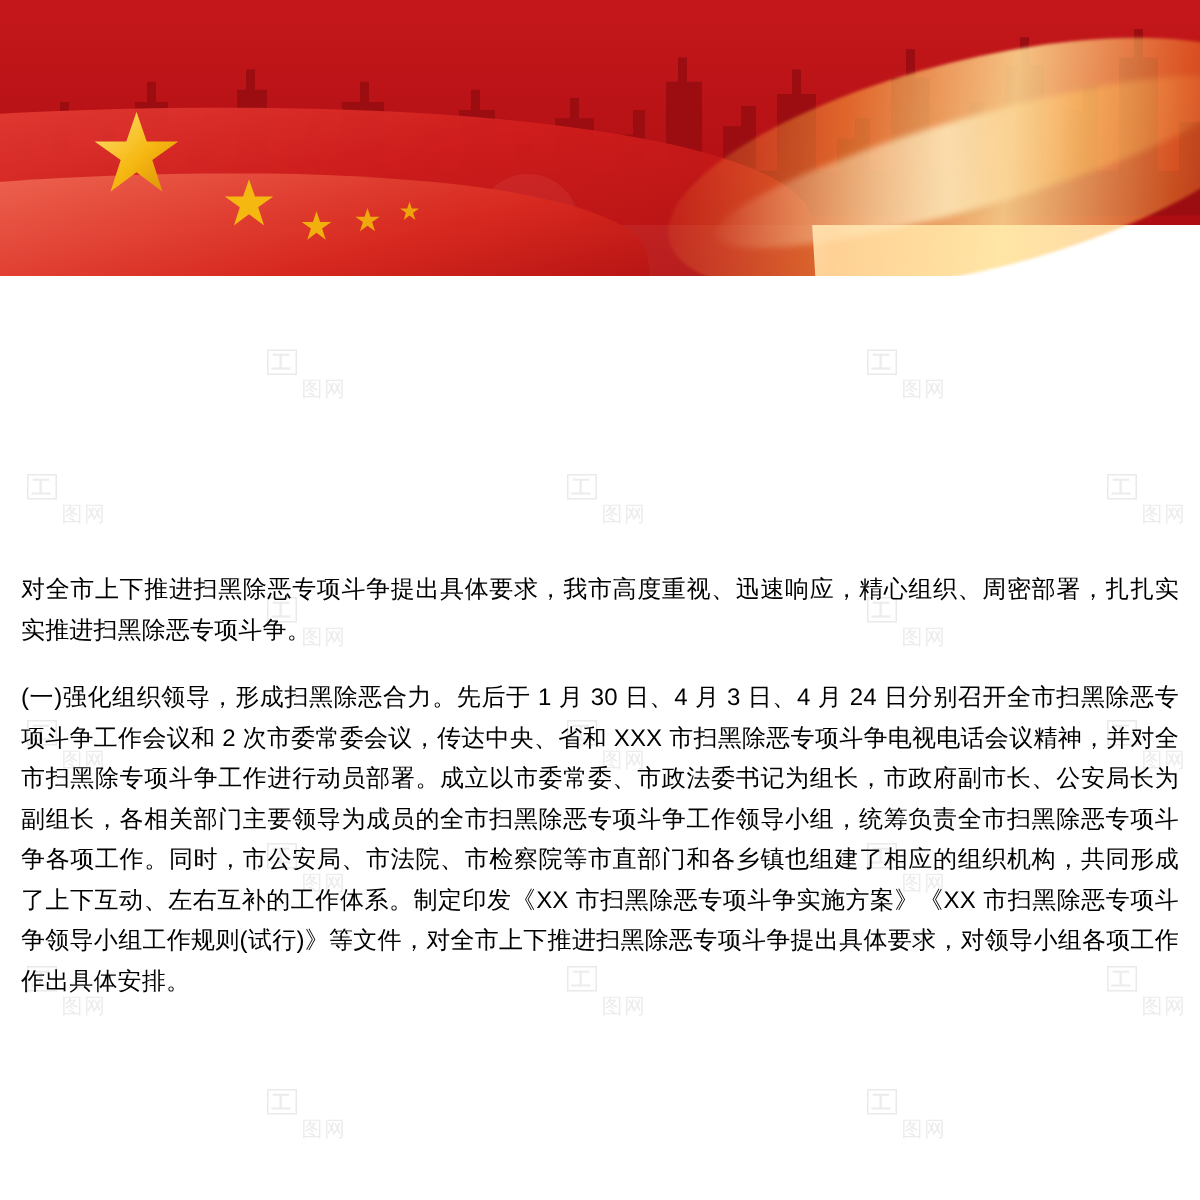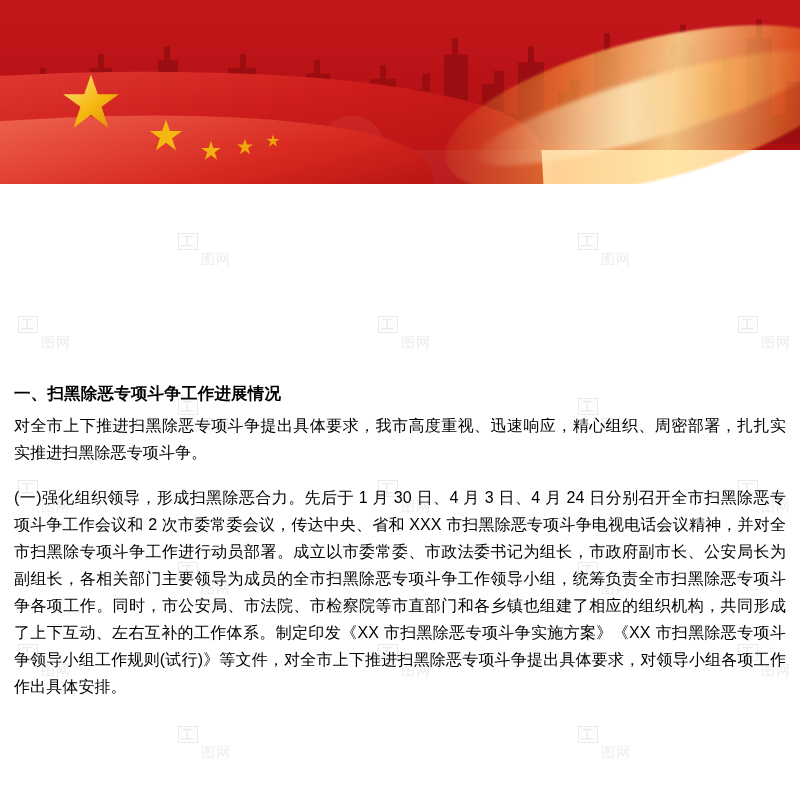--- a/index.html
+++ b/index.html
@@ -306,18 +306,17 @@
         <span class="wm-box">工</span>
         <span class="wm-txt">图网</span>
       </div>
       <div class="wm" style="left: 738px; top: 788px;">
         <span class="wm-box">工</span>
         <span class="wm-txt">图网</span>
       </div>
     </div>
 
   <div class="doc">
-    <h2>一、扫黑除恶专项斗争工作进展情况</h2>
     <p>对全市上下推进扫黑除恶专项斗争提出具体要求，我市高度重视、迅速响应，精心组织、周密部署，扎扎实实推进扫黑除恶专项斗争。</p>
     <p>(一)强化组织领导，形成扫黑除恶合力。先后于 1 月 30 日、4 月 3 日、4 月 24 日分别召开全市扫黑除恶专项斗争工作会议和 2 次市委常委会议，传达中央、省和 XXX 市扫黑除恶专项斗争电视电话会议精神，并对全市扫黑除专项斗争工作进行动员部署。成立以市委常委、市政法委书记为组长，市政府副市长、公安局长为副组长，各相关部门主要领导为成员的全市扫黑除恶专项斗争工作领导小组，统筹负责全市扫黑除恶专项斗争各项工作。同时，市公安局、市法院、市检察院等市直部门和各乡镇也组建了相应的组织机构，共同形成了上下互动、左右互补的工作体系。制定印发《XX 市扫黑除恶专项斗争实施方案》《XX 市扫黑除恶专项斗争领导小组工作规则(试行)》等文件，对全市上下推进扫黑除恶专项斗争提出具体要求，对领导小组各项工作作出具体安排。</p>
   </div>
 
 </div>
 
 </body></html>

